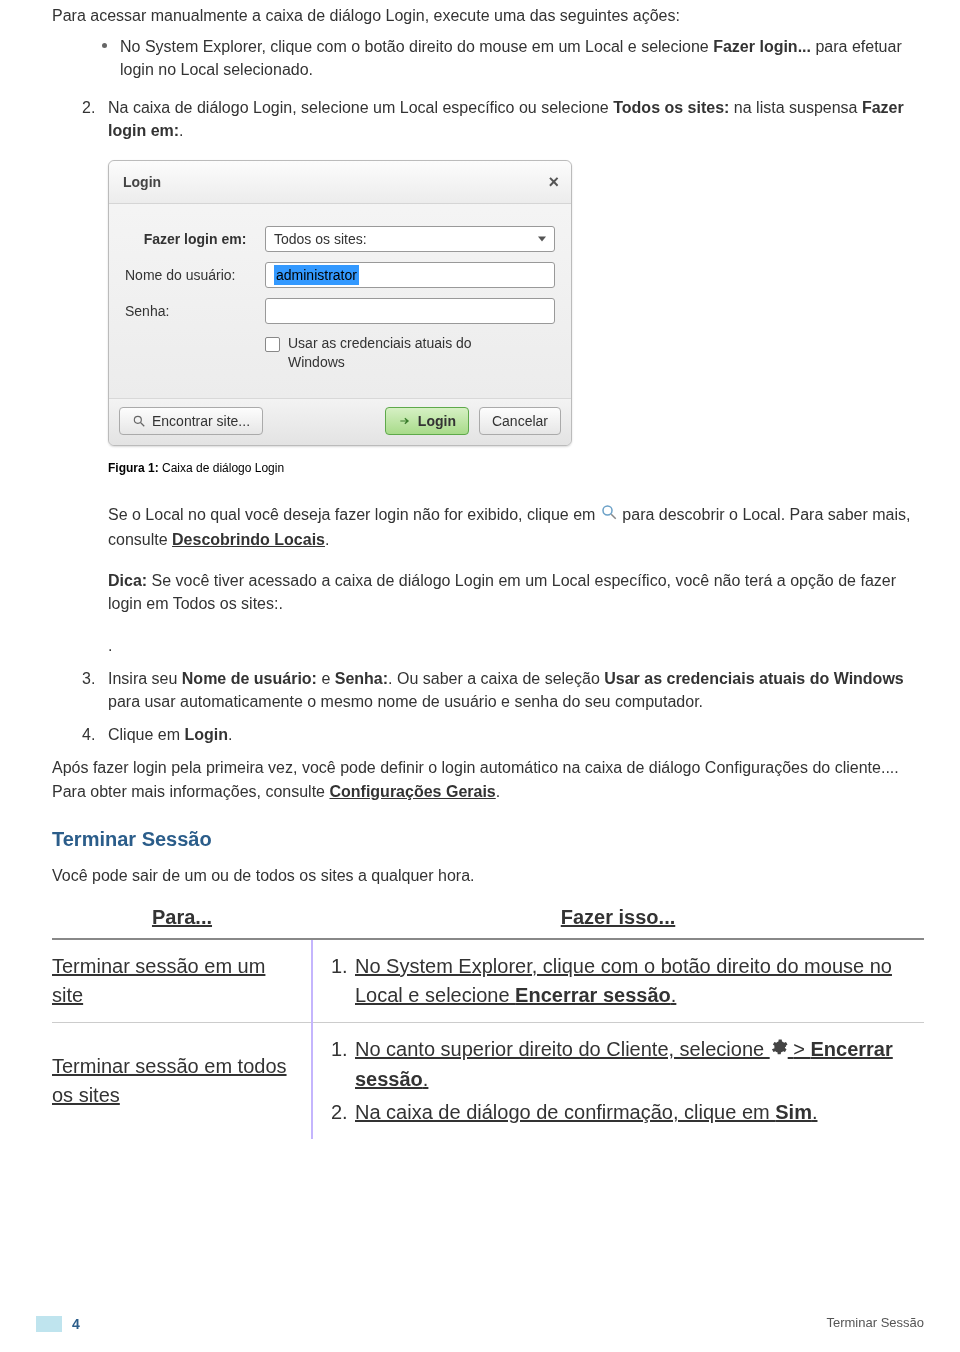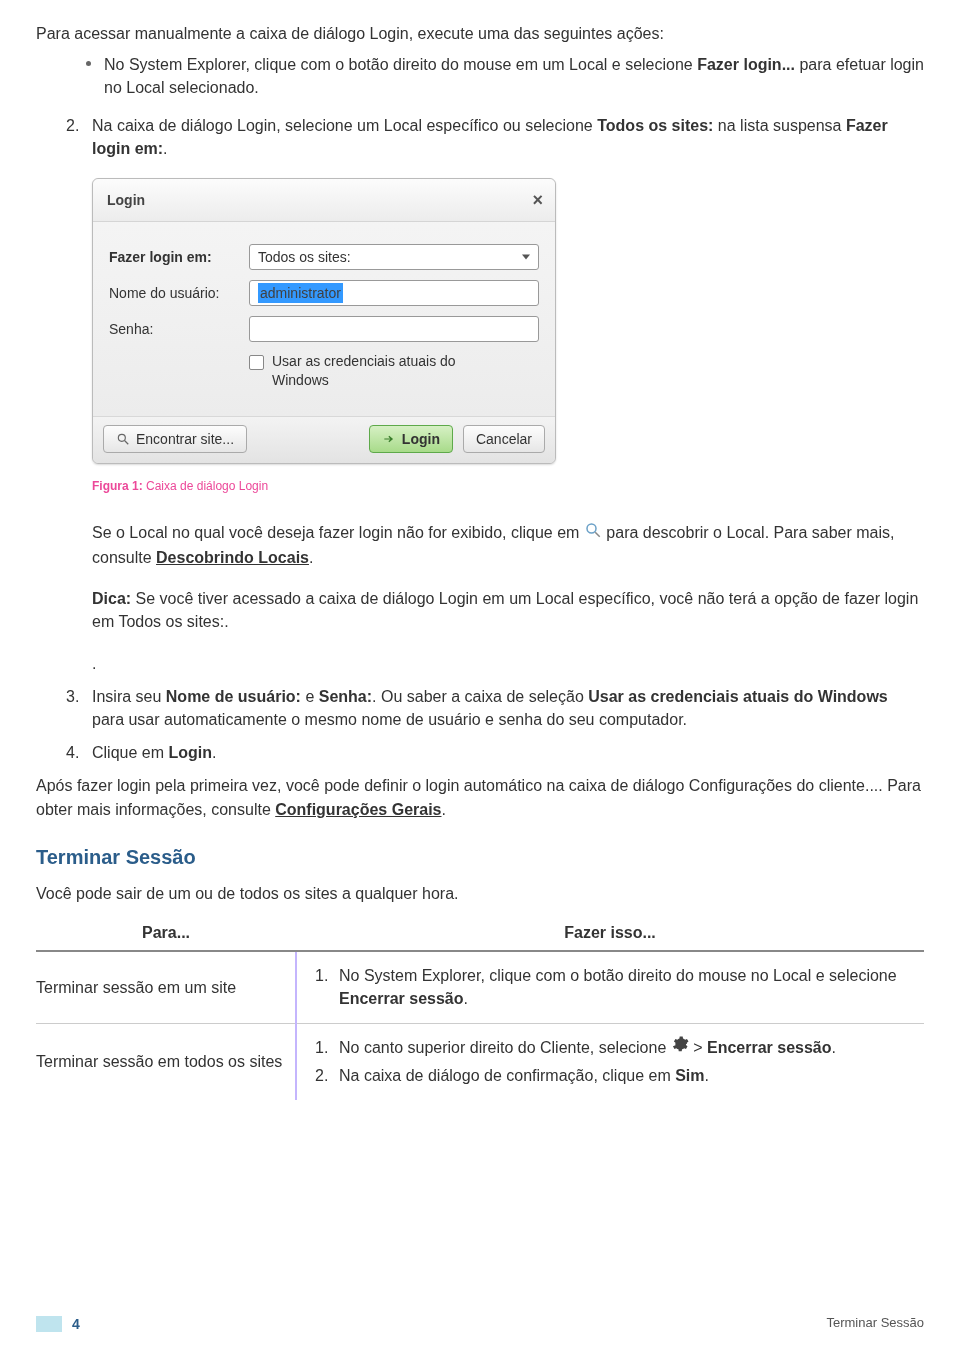--- a/index.html
+++ b/index.html
@@ -7,32 +7,32 @@
     font-family: "Segoe UI", Arial, sans-serif;
     font-size: 16px;
     color: #333;
     background: #fff;
     width: 960px;
     height: 1352px;
     position: relative;
     padding: 0 36px;
     line-height: 1.45;
   }
-  .content { padding-top: 22px; }
+  .content { padding-top: 4px; margin-left: 16px; }
   p { margin-bottom: 8px; }
   ul.bullets { list-style: none; margin: 8px 0 14px 50px; }
   ul.bullets li { position: relative; padding-left: 18px; margin-bottom: 12px; }
   ul.bullets li::before {
     content: ""; position: absolute; left: 0; top: 8px;
     width: 5px; height: 5px; background: #666; border-radius: 50%;
   }
   ol.numbered { list-style: none; margin: 10px 0 10px 30px; }
   ol.numbered > li { position: relative; padding-left: 26px; margin-bottom: 10px; }
   ol.numbered > li .num { position: absolute; left: 0; top: 0; }
-  .bold { font-weight: 700; }
+  .bold { font-weight: 700; text-align: center; }
   .inline-icon {
     display: inline-block; vertical-align: middle; position: relative; top: -1px;
   }
   .gear-svg { width: 18px; height: 18px; }
   .magnifier-svg { width: 18px; height: 18px; }
   a.underline { color: #333; text-decoration: underline; font-weight: 700; }
 
   
   .login-dialog {
     width: 464px;
@@ -63,21 +63,21 @@
   }
   .login-select::after {
     content: ""; position: absolute; right: 8px; top: 50%;
     border-left: 4px solid transparent; border-right: 4px solid transparent;
     border-top: 5px solid #555; transform: translateY(-50%);
   }
   .login-input {
     flex: 1; height: 26px; border: 1px solid #999; border-radius: 3px;
     background: #fff; padding: 0 8px; display: flex; align-items: center;
   }
-  .login-input .selected-text { background: #3399ff; color: #404040; padding: 0 2px; }
+  .login-input .selected-text { background: #3399ff; color: #000000; padding: 0 2px; }
   .login-checkbox-row { display: flex; align-items: flex-start; margin: 6px 0 14px 140px; }
   .login-checkbox {
     width: 15px; height: 15px; border: 1px solid #888; background: #fff;
     margin-right: 8px; margin-top: 3px; border-radius: 2px; flex-shrink: 0;
   }
   .login-checkbox-label { color: #333; line-height: 1.35; max-width: 230px; }
   .login-footer {
     display: flex; justify-content: space-between;
     padding: 8px 10px 10px 10px; border-top: 1px solid #d8d8d8;
     background: linear-gradient(#f3f3f3,#e3e3e3);
@@ -92,29 +92,29 @@
   .btn-green {
     border-color: #5ea94a;
     background: linear-gradient(#d6f0c4,#a8db8a);
     font-weight: 700;
   }
   .btn .icon-left { margin-right: 6px; display: inline-flex; }
   .footer-right { display: flex; gap: 10px; }
   .mag-circle { width: 14px; height: 14px; }
   .arrow-right { width: 14px; height: 14px; }
 
-  .figure-caption { font-size: 12px; color: #ec4899; margin: 10px 0 22px 56px; }
+  .figure-caption { font-size: 12px; color: #000000; margin: 10px 0 22px 56px; }
   .figure-caption .fc-bold { font-weight: 700; }
 
   .tip-block { margin: 14px 0 18px 56px; }
 
   .section-title { font-size: 20px; font-weight: 700; color: #2b5d8a; margin: 22px 0 10px 0; }
 
   
-  table.sessao { width: 100%; border-collapse: collapse; margin-top: 10px; font-size: 16px; }
+  table.sessao { width: 100%; border-collapse: collapse; margin-top: 10px; font-size: 20px; text-decoration: underline; }
   table.sessao th {
     text-align: center; font-weight: 700; padding: 6px 8px;
     border-bottom: 2px solid #888;
   }
   table.sessao td.col1 {
     width: 260px; vertical-align: middle; padding: 10px 12px 10px 0;
     border-right: 2px solid #c4b5fd;
   }
   table.sessao td.col2 { vertical-align: top; padding: 8px 0 8px 18px; }
   table.sessao tr.r1 td { border-bottom: 1px solid #ccc; }

